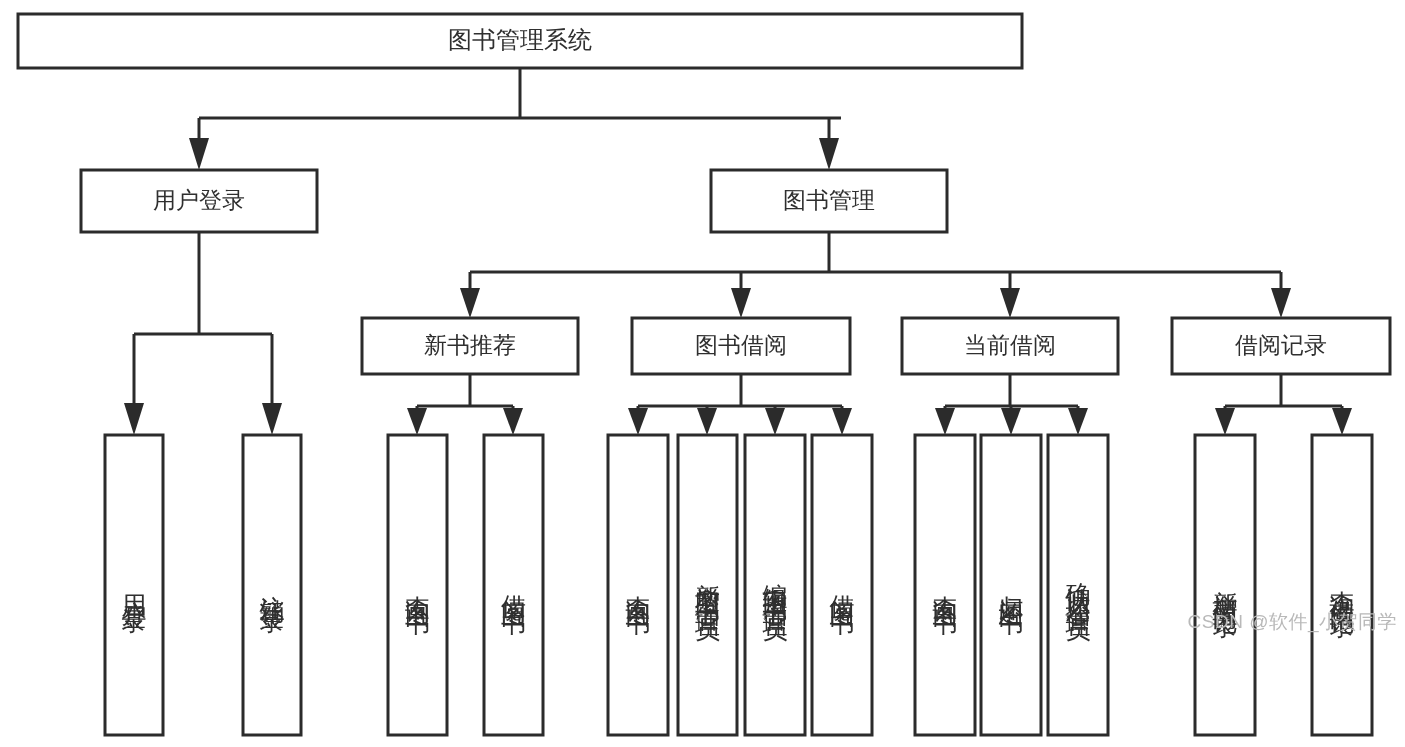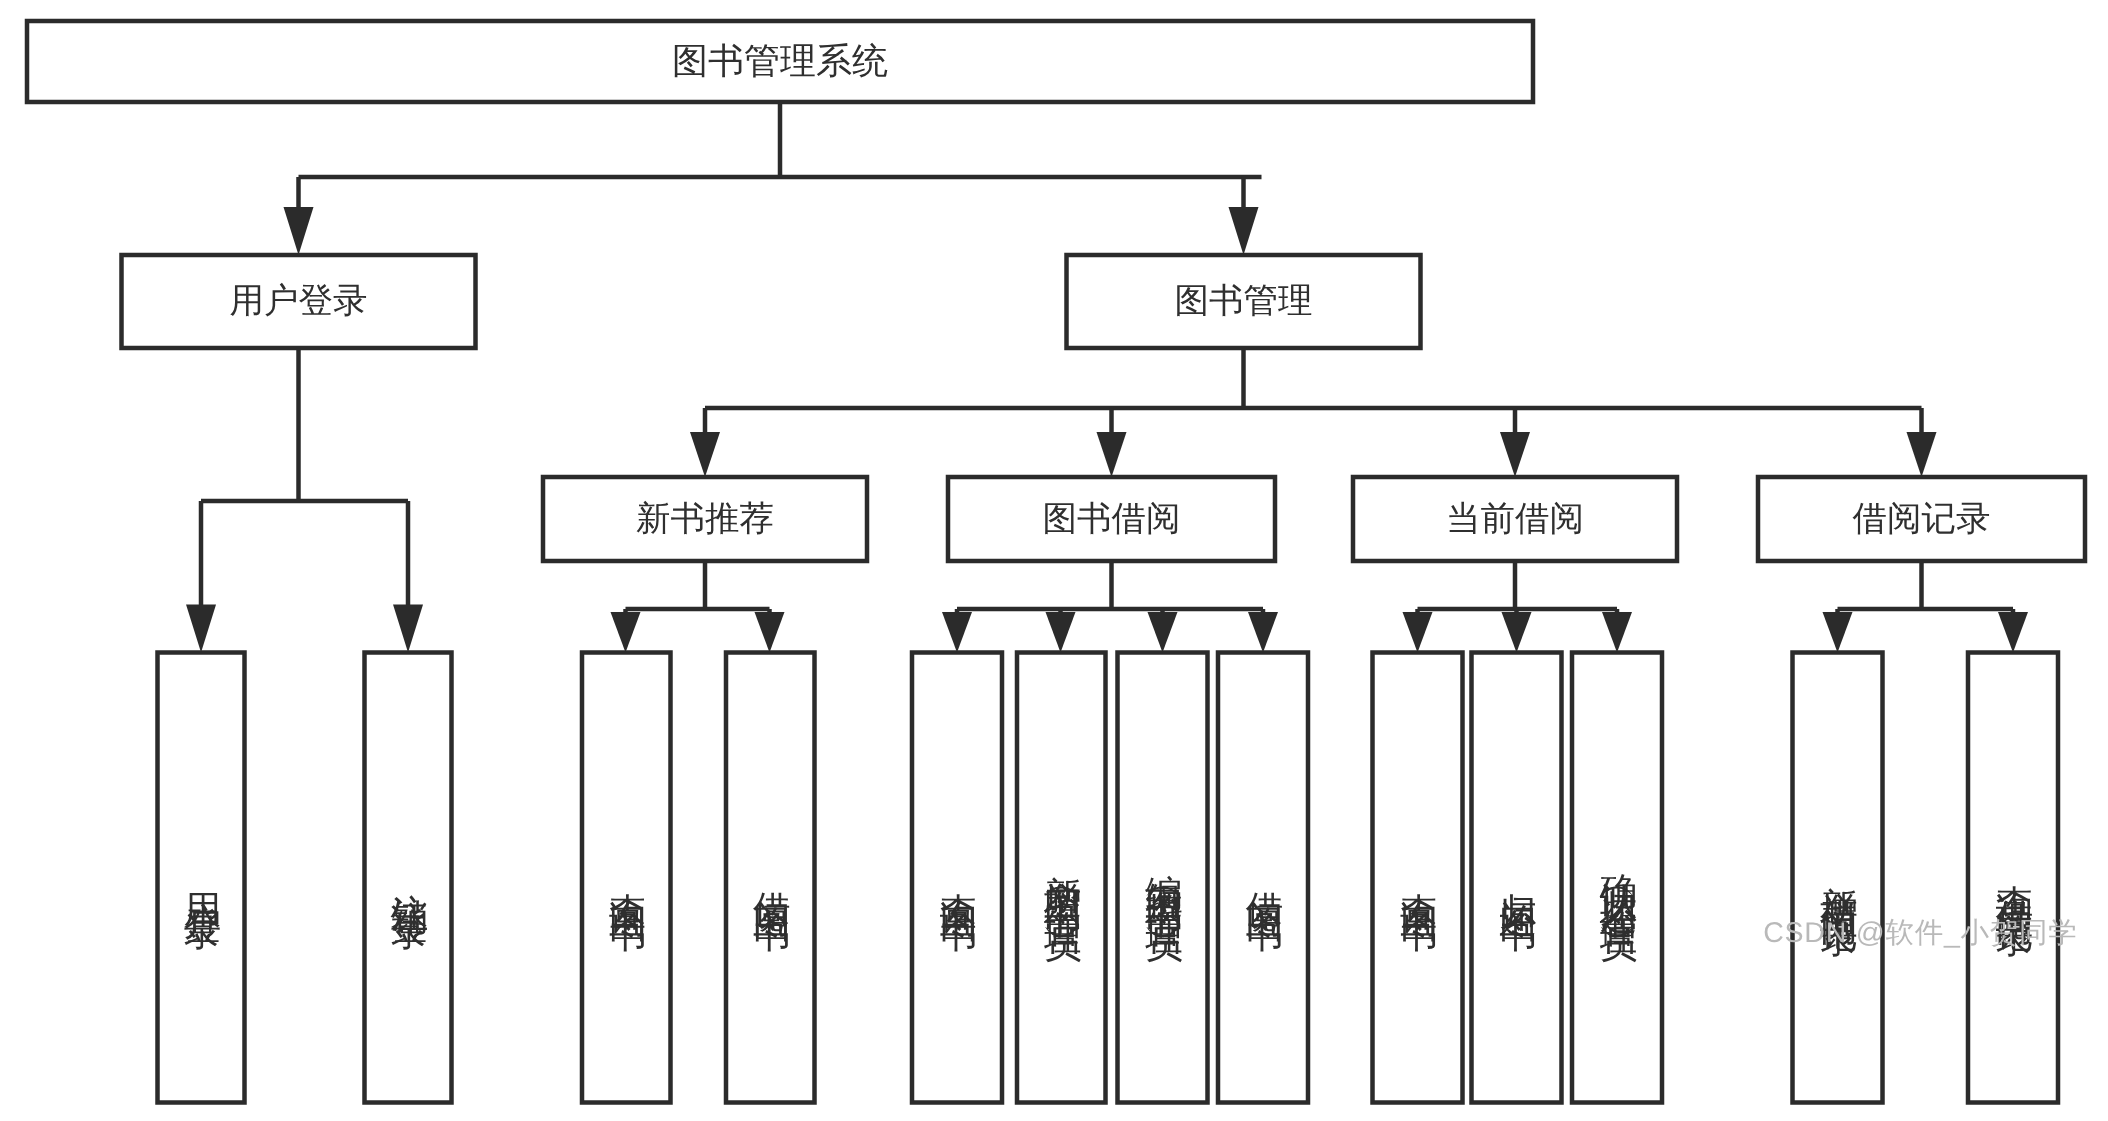--- a/index.html
+++ b/index.html
@@ -49,21 +49,21 @@
     font-family: "Liberation Sans", "DejaVu Sans", sans-serif;
     font-size: 23px;
     text-anchor: middle;
     dominant-baseline: middle;
   }
   .node-label-root {
     font-size: 24px;
   }
   .watermark {
     position: absolute;
-    right: 20px;
+    right: 8px;
     bottom: 5px;
     font-family: "Liberation Sans", "DejaVu Sans", sans-serif;
     font-size: 19px;
     color: #b9b9b9;
     letter-spacing: 0.5px;
     white-space: nowrap;
     user-select: none;
   }
 </style>
 </head>

